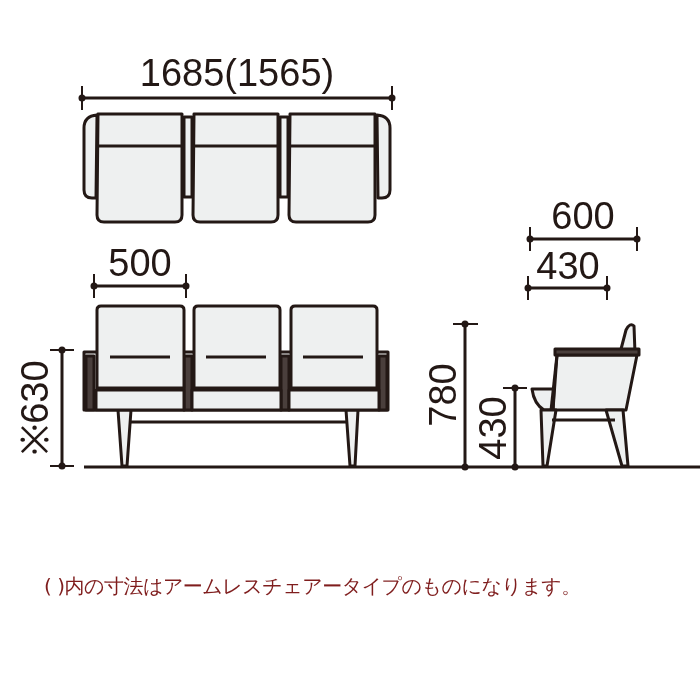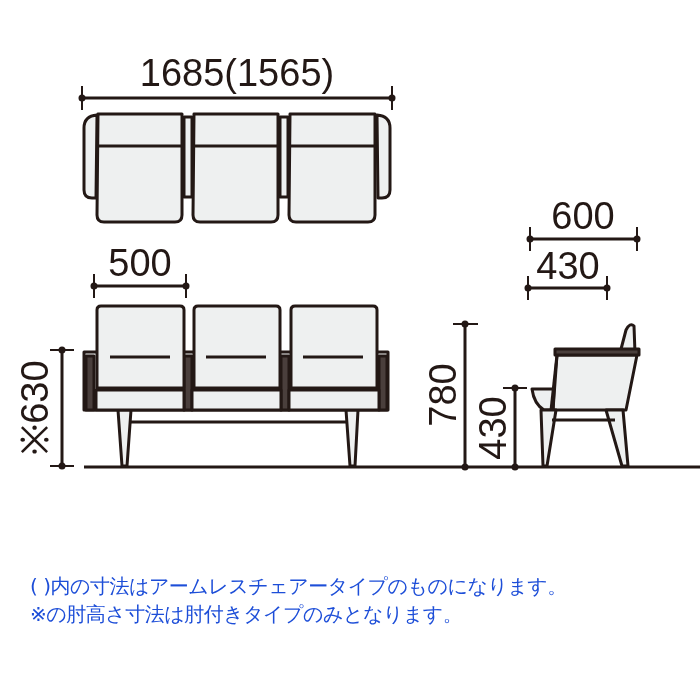--- a/index.html
+++ b/index.html
@@ -1,19 +1,19 @@
 <!DOCTYPE html>
 <html><head>
   <meta charset="utf-8">
   <style>
     html, body { margin: 0; padding: 0; background: #ffffff; }
     body { width: 700px; height: 700px; position: relative; overflow: hidden; font-family: "DejaVu Sans", sans-serif; }
     svg { position: absolute; left: 0; top: 0; }
     .dim-text { font-family: "Liberation Sans", sans-serif; font-size: 38px; fill: #231815; }
-    .notes { position: absolute; left: 30px; top: 572px; color: #1d4ed8; font-size: 20px; line-height: 28px; font-family: "DejaVu Sans", sans-serif; letter-spacing: -0.5px; }
+    .notes { position: absolute; left: 44px; top: 572px; color: #7f1d1d; font-size: 20px; line-height: 28px; font-family: "DejaVu Sans", sans-serif; letter-spacing: -0.5px; }
     .notes div { white-space: nowrap; }
   </style>
 </head>
 <body>
 
 <svg width="700" height="700" viewBox="0 0 700 700">
   <g stroke="#231815" stroke-width="3" fill="#eef0f0" stroke-linejoin="round">
 
     <g>
 
@@ -117,14 +117,13 @@
   <text class="dim-text" x="140" y="276" text-anchor="middle">500</text>
   <text class="dim-text" x="0" y="0" text-anchor="middle" transform="translate(48,408) rotate(-90)">※630</text>
   <text class="dim-text" x="583" y="229" text-anchor="middle">600</text>
   <text class="dim-text" x="568" y="279" text-anchor="middle">430</text>
   <text class="dim-text" x="0" y="0" text-anchor="middle" transform="translate(456,395) rotate(-90)">780</text>
   <text class="dim-text" x="0" y="0" text-anchor="middle" transform="translate(506,428) rotate(-90)">430</text>
 </svg>
 
 <div class="notes">
   <div>( )内の寸法はアームレスチェアータイプのものになります。</div>
-  <div>※の肘高さ寸法は肘付きタイプのみとなります。</div>
 </div>
 
 </body></html>

